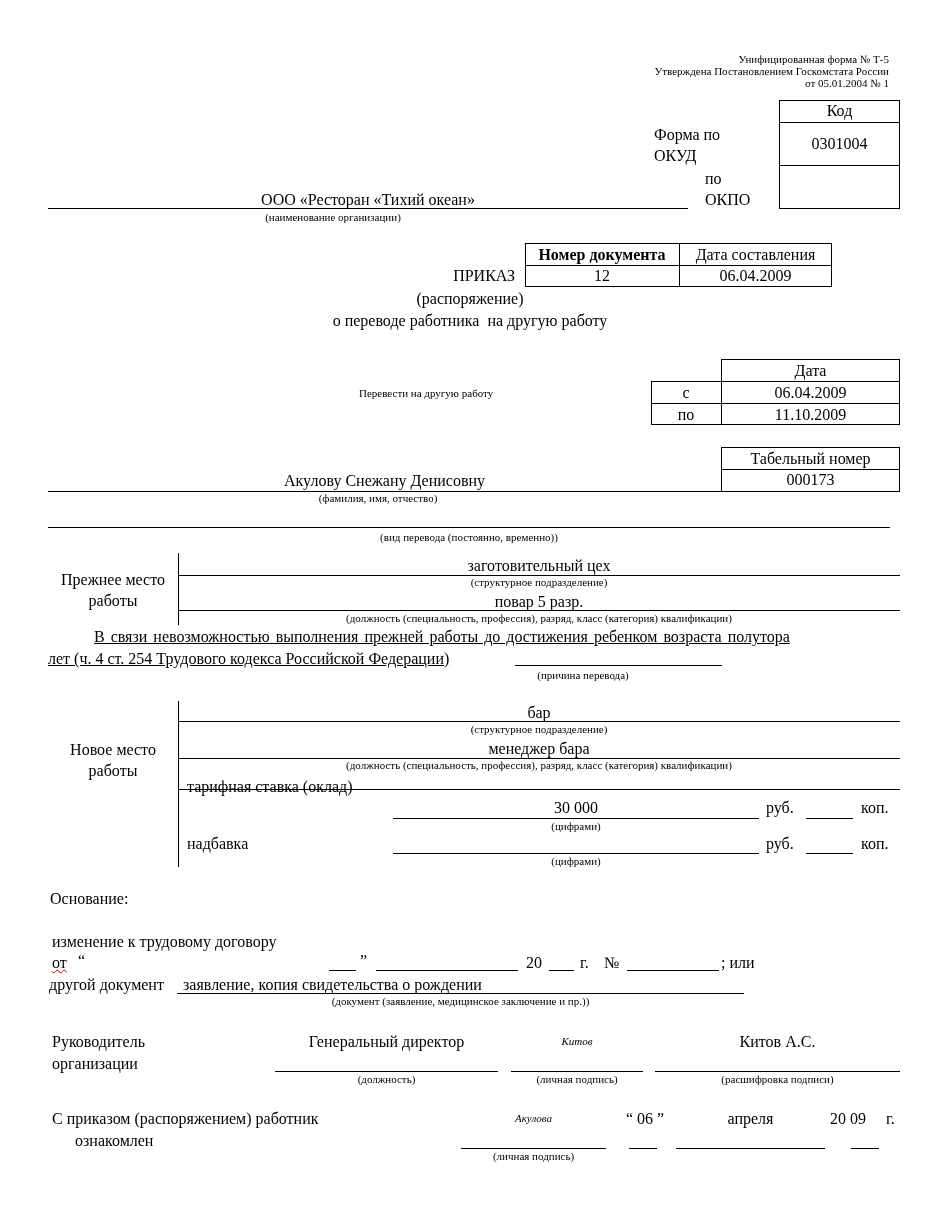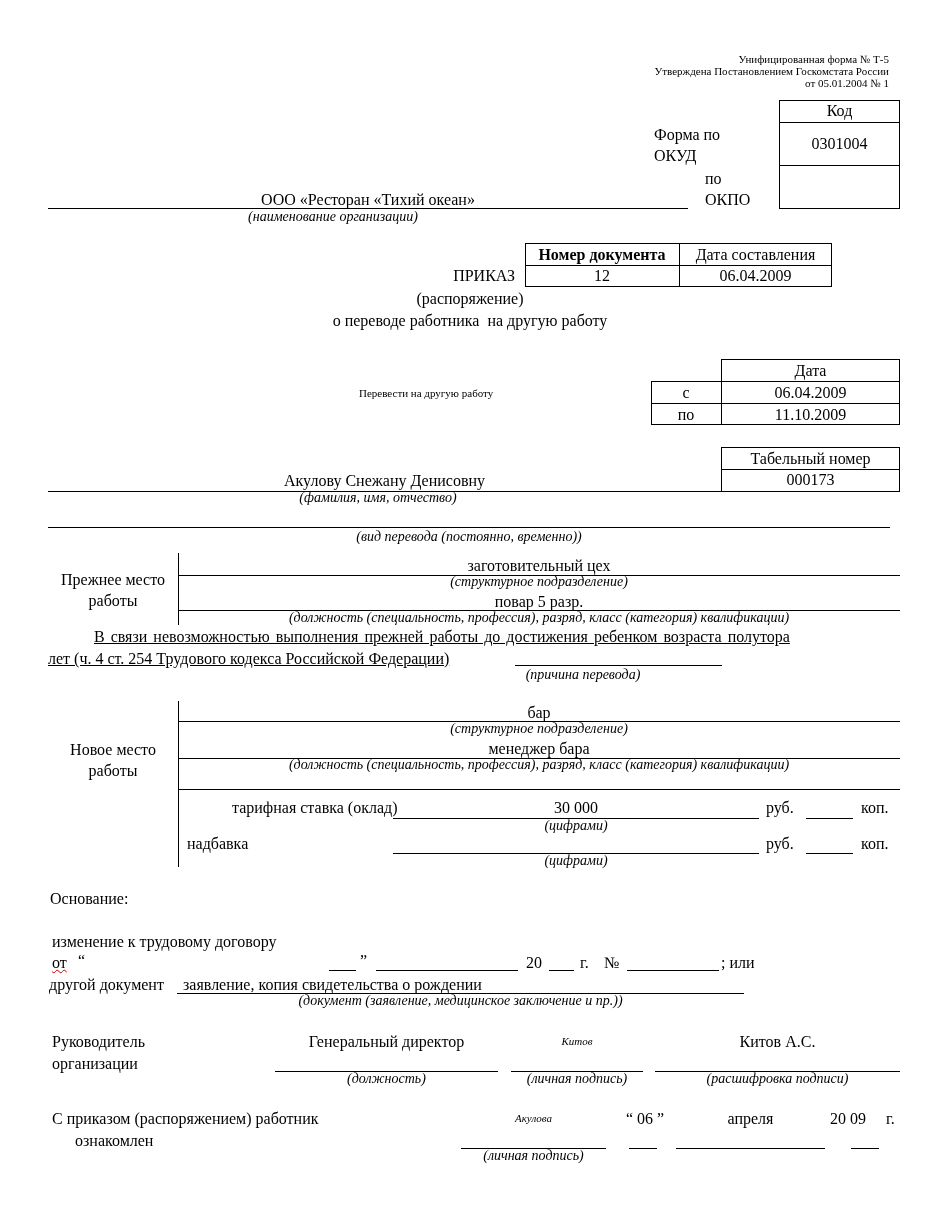--- a/index.html
+++ b/index.html
@@ -1,21 +1,21 @@
 <!DOCTYPE html>
 <html><head>
 <meta charset="utf-8">
 <style>
   html, body { margin:0; padding:0; background:#fff; }
   body { width:941px; height:1205px; position:relative; overflow:hidden;
          font-family:"Liberation Serif", "DejaVu Serif", serif; color:#000; }
   .abs { position:absolute; }
   .t16 { font-size:16px; line-height:18px; }
   .t15 { font-size:11px; line-height:17px; }
-  .small { font-size:14px; line-height:12px;font-style:italic; }
+  .small { font-size:11px; line-height:12px; }
   .tiny { font-size:11px; line-height:12px; }
   .b { font-weight:normal; }
   .i { font-style:italic; }
   .c { text-align:center; }
   .r { text-align:right; }
   .hl { position:absolute; height:0; border-top:1px solid #000; }
   .vl { position:absolute; width:0; border-left:1px solid #000; }
   .box { position:absolute; border:1px solid #000; box-sizing:border-box; }
   .cell { position:absolute; box-sizing:border-box; text-align:center; font-size:16px; line-height:20px; }
   .u { text-decoration:underline; }
@@ -99,21 +99,21 @@
 <div class="abs t16 c" style="left:48px; top:741px; width:130px;">Новое место</div>
 <div class="abs t16 c" style="left:48px; top:762px; width:130px;">работы</div>
 <div class="abs t16 c" style="left:178px; top:704px; width:722px;">бар</div>
 <div class="hl" style="left:178px; top:721px; width:722px;"></div>
 <div class="abs small c" style="left:178px; top:723px; width:722px;">(структурное подразделение)</div>
 <div class="abs t16 c" style="left:178px; top:740px; width:722px;">менеджер бара</div>
 <div class="hl" style="left:178px; top:758px; width:722px;"></div>
 <div class="abs small c" style="left:178px; top:759px; width:722px;">(должность (специальность, профессия), разряд, класс (категория) квалификации)</div>
 <div class="hl" style="left:178px; top:789px; width:722px;"></div>
 
-<div class="abs t16" style="left:187px; top:799px;margin-left:45px;">тарифная ставка (оклад)</div>
+<div class="abs t16" style="left:187px; top:778px;">тарифная ставка (оклад)</div>
 <div class="abs t16 c" style="left:393px; top:799px; width:366px;">30 000</div>
 <div class="hl" style="left:393px; top:818px; width:366px;"></div>
 <div class="abs small c" style="left:393px; top:820px; width:366px;">(цифрами)</div>
 <div class="abs t16" style="left:766px; top:799px;">руб.</div>
 <div class="hl" style="left:806px; top:818px; width:47px;"></div>
 <div class="abs t16" style="left:861px; top:799px;">коп.</div>
 
 <div class="abs t16" style="left:187px; top:835px;">надбавка</div>
 <div class="abs t16 c" style="left:393px; top:835px; width:366px;"></div>
 <div class="hl" style="left:393px; top:853px; width:366px;"></div>

